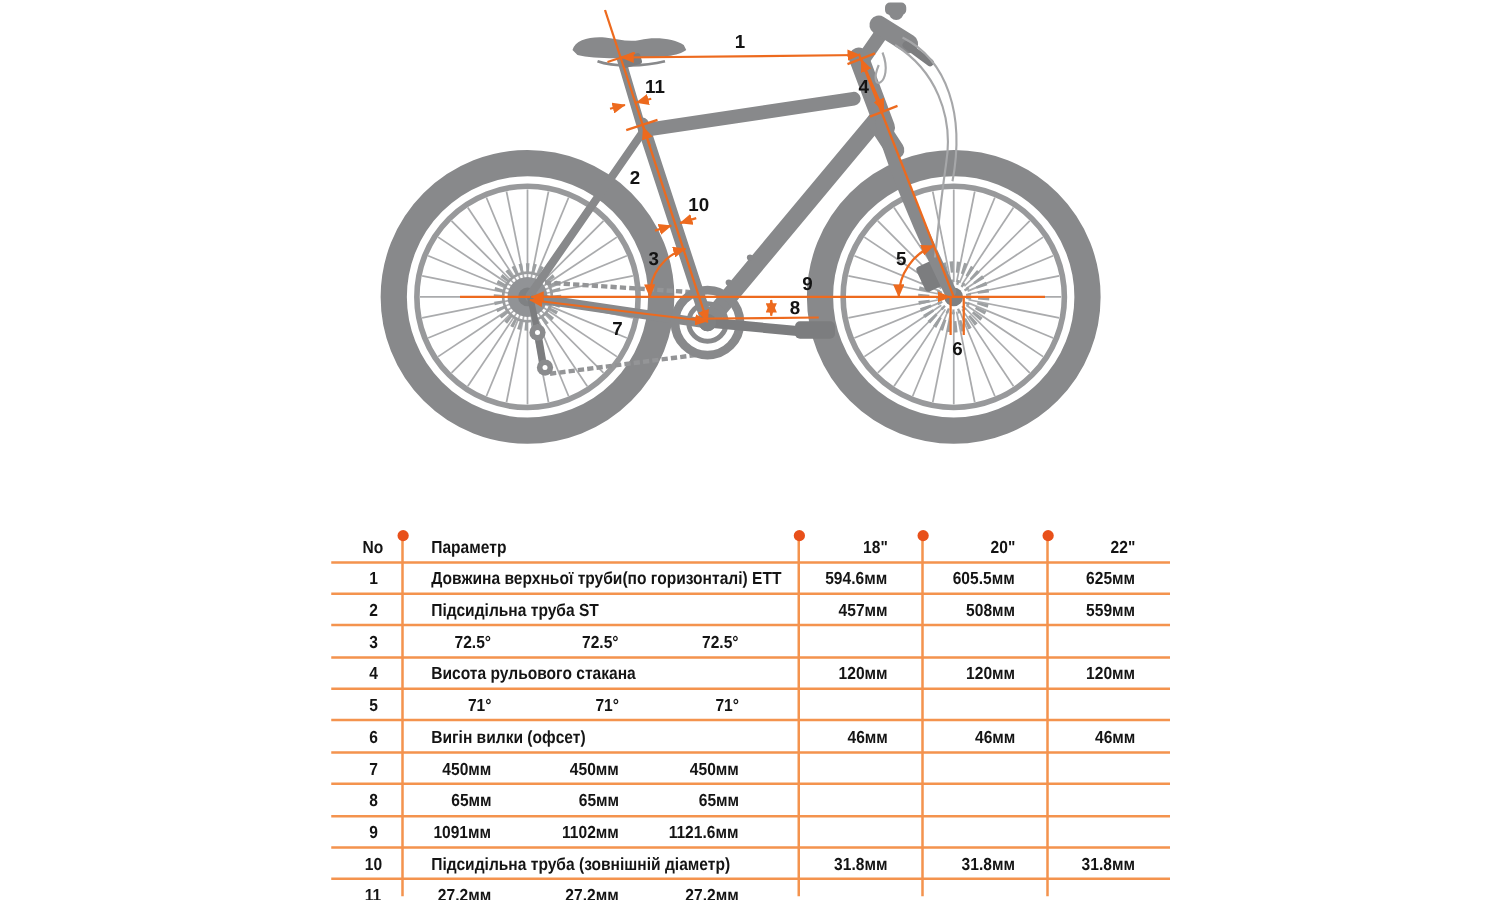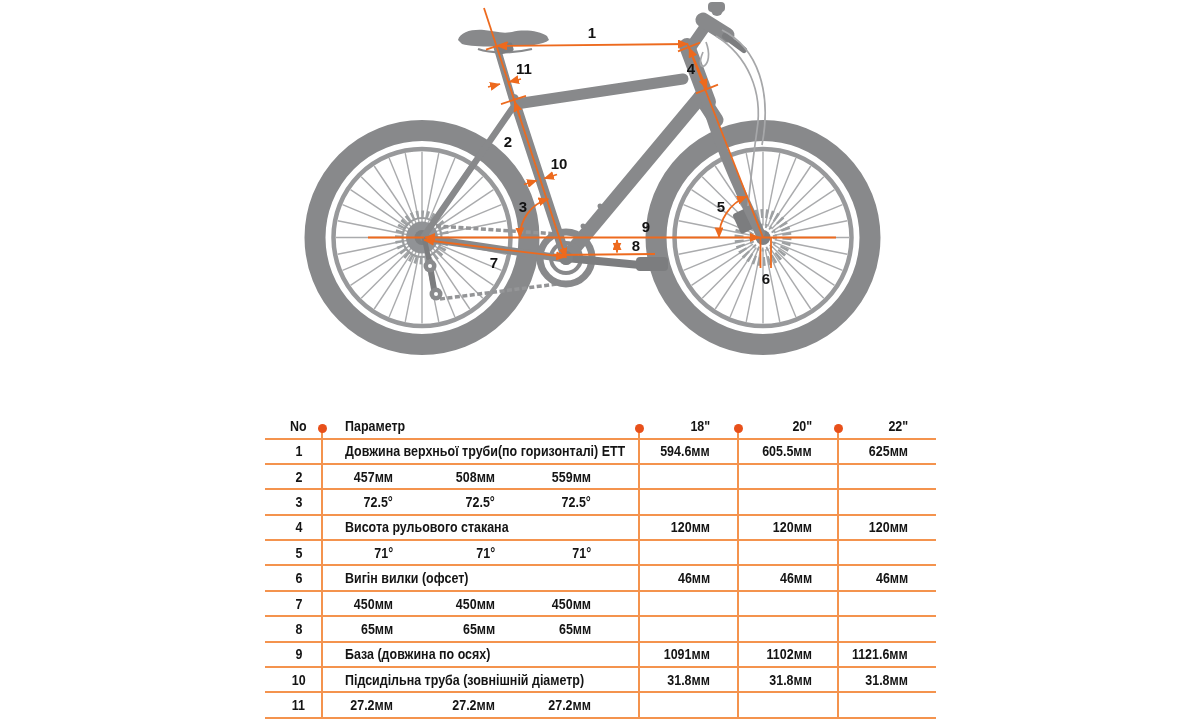--- a/index.html
+++ b/index.html
@@ -2,21 +2,21 @@
 <html><head>
 <meta charset="utf-8">
 <style>
   html,body{margin:0;padding:0;background:#fff;}
   .stage{position:relative;width:1200px;height:720px;background:#fff;overflow:hidden;
          font-family:"Liberation Sans",sans-serif;}
   .bike-svg{position:absolute;left:0;top:0;}
 
   
   .spec-table{position:absolute;left:265px;top:415px;width:671px;color:#141414;}
-  .thead{display:flex;height:22.5px;align-items:center;border-bottom:2px solid #F4934E;}
+  .thead{display:flex;height:22.5px;align-items:center;border-bottom:2px solid #F4934E;margin-top:11px;}
   .tr{display:flex;height:25.4px;align-items:center;border-bottom:2px solid #F4934E;box-sizing:border-box;}
   .td{overflow:visible;white-space:nowrap;font-weight:bold;font-size:14px;}
   .c-no{width:57px;text-align:center;padding-left:10px;box-sizing:border-box;}
   .c-param{width:317px;padding-left:23px;box-sizing:border-box;text-align:left;text-decoration:underline;}
   .c-s18{width:99px;text-align:right;padding-right:28px;box-sizing:border-box;}
   .c-s20{width:100px;text-align:right;padding-right:26px;box-sizing:border-box;}
   .c-s22{width:98px;text-align:right;padding-right:28px;box-sizing:border-box;}
   .sq{display:inline-block;transform:scaleX(0.89);}
   .c-param .sq{transform-origin:left center;}
   .c-s18 .sq,.c-s20 .sq,.c-s22 .sq{transform-origin:right center;}
@@ -252,20 +252,21 @@
 
     <div class="tr">
       <div class="td c-no"><span class="sq">1</span></div>
       <div class="td c-param"><span class="sq">Довжина верхньої труби(по горизонталі) ETT</span></div>
       <div class="td c-s18"><span class="sq">594.6мм</span></div>
       <div class="td c-s20"><span class="sq">605.5мм</span></div>
       <div class="td c-s22"><span class="sq">625мм</span></div>
     </div>
     <div class="tr">
       <div class="td c-no"><span class="sq">2</span></div>
+      <div class="td c-param"><span class="sq">Підсидільна труба ST</span></div>
       <div class="td c-s18"><span class="sq">457мм</span></div>
       <div class="td c-s20"><span class="sq">508мм</span></div>
       <div class="td c-s22"><span class="sq">559мм</span></div>
     </div>
     <div class="tr">
       <div class="td c-no"><span class="sq">3</span></div>
       <div class="td c-s18"><span class="sq">72.5°</span></div>
       <div class="td c-s20"><span class="sq">72.5°</span></div>
       <div class="td c-s22"><span class="sq">72.5°</span></div>
     </div>
@@ -296,21 +297,20 @@
       <div class="td c-s22"><span class="sq">450мм</span></div>
     </div>
     <div class="tr">
       <div class="td c-no"><span class="sq">8</span></div>
       <div class="td c-s18"><span class="sq">65мм</span></div>
       <div class="td c-s20"><span class="sq">65мм</span></div>
       <div class="td c-s22"><span class="sq">65мм</span></div>
     </div>
     <div class="tr">
       <div class="td c-no"><span class="sq">9</span></div>
-      <div class="td c-param"><span class="sq">База (довжина по осях)</span></div>
       <div class="td c-s18"><span class="sq">1091мм</span></div>
       <div class="td c-s20"><span class="sq">1102мм</span></div>
       <div class="td c-s22"><span class="sq">1121.6мм</span></div>
     </div>
     <div class="tr">
       <div class="td c-no"><span class="sq">10</span></div>
       <div class="td c-param"><span class="sq">Підсидільна труба (зовнішній діаметр)</span></div>
       <div class="td c-s18"><span class="sq">31.8мм</span></div>
       <div class="td c-s20"><span class="sq">31.8мм</span></div>
       <div class="td c-s22"><span class="sq">31.8мм</span></div>

